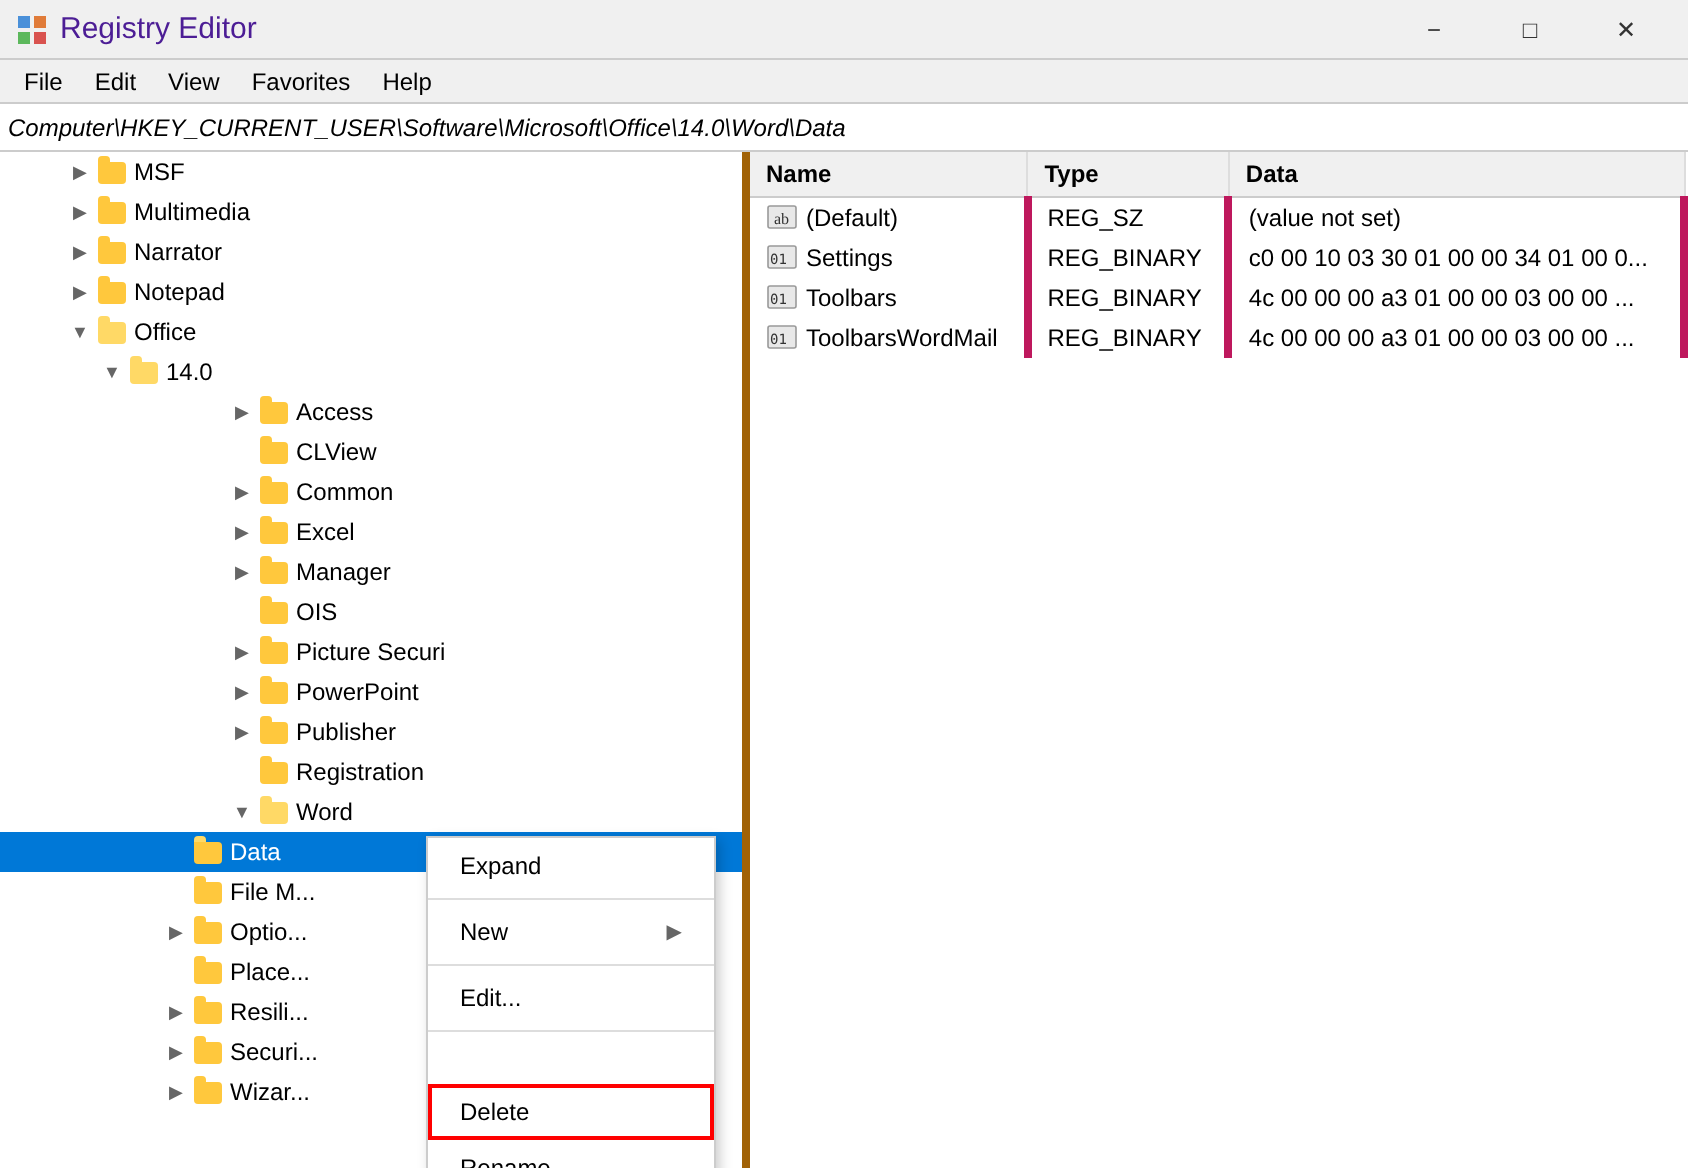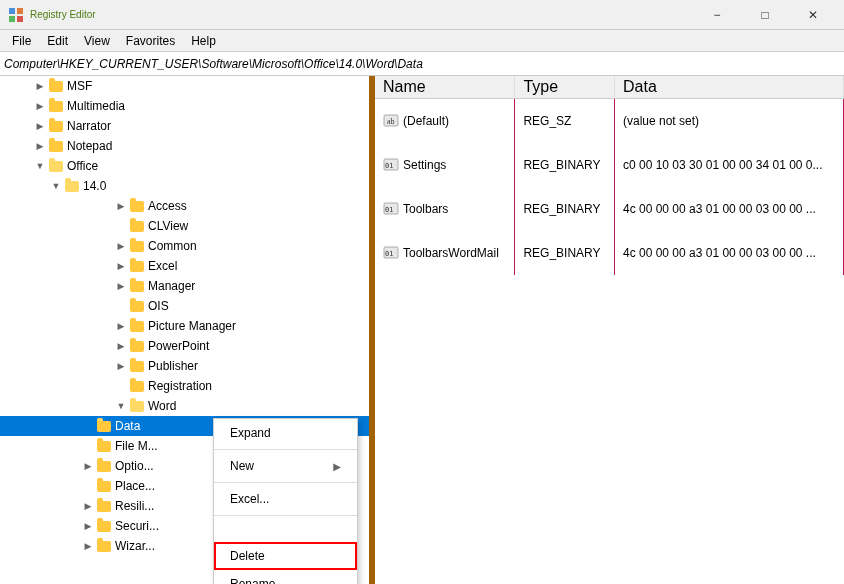--- a/index.html
+++ b/index.html
@@ -24,23 +24,23 @@
     }
     .title-bar-icon {
       width: 16px;
       height: 16px;
       margin-right: 6px;
       display: flex;
       align-items: center;
       justify-content: center;
     }
     .title-bar-title {
-      font-size: 10px;
+      font-size: 15px;
       flex: 1;
-      color: #4d7c0f;
+      color: #4c1d95;
     }
     .title-bar-controls {
       display: flex;
       gap: 2px;
     }
     .title-bar-btn {
       width: 46px;
       height: 30px;
       border: none;
       background: transparent;
@@ -83,21 +83,21 @@
     .main-content {
       display: flex;
       height: calc(584px - 76px);
     }
 
     
     .tree-panel {
       width: 375px;
       min-width: 375px;
       background: white;
-      border-right: 6px solid #a16207;
+      border-right: 4px solid #a16207;
       overflow-y: auto;
       overflow-x: hidden;
       position: relative;
     }
 
     
     .right-panel {
       flex: 1;
       background: white;
       overflow-x: auto;
@@ -177,27 +177,27 @@
       border-collapse: collapse;
     }
     .reg-table thead tr {
       background: #f0f0f0;
       height: 22px;
     }
     .reg-table th {
       text-align: left;
       padding: 2px 8px;
       border-right: 1px solid #ddd;
-      font-weight: normal;
-      font-size: 16px;
+      font-weight: bold;
+      font-size: 12px;
       border-bottom: 1px solid #ccc;
     }
     .reg-table td {
-      padding: 14px 8px;
-      border-right: 1px solid #be185d;
+      padding: 2px 8px;
+      border-right: 4px solid #be185d;
       font-size: 12px;
       height: 20px;
       white-space: nowrap;
     }
     .reg-entry-icon {
       width: 16px;
       height: 16px;
       margin-right: 4px;
       display: inline-flex;
       align-items: center;
@@ -379,21 +379,21 @@
         </div>
       <span class="tree-label">OIS</span>
     </div>
 
 
     <div class="tree-item indent-4">
       <div class="tree-expander collapsed"></div>
       <div class="tree-icon">
           <div class="folder-icon"></div>
         </div>
-      <span class="tree-label">Picture Manager</span>
+      <span class="tree-label">Picture Securi</span>
     </div>
 
     <div class="tree-item indent-4">
       <div class="tree-expander collapsed"></div>
       <div class="tree-icon">
           <div class="folder-icon"></div>
         </div>
       <span class="tree-label">PowerPoint</span>
     </div>
 
@@ -559,21 +559,21 @@
   <div class="context-menu-item">
     <span>Expand</span>
   </div>
   <div class="context-menu-separator"></div>
   <div class="context-menu-item">
     <span>New</span>
     <span class="submenu-arrow">▶</span>
   </div>
   <div class="context-menu-separator"></div>
   <div class="context-menu-item">
-    <span>Excel...</span>
+    <span>Edit...</span>
   </div>
   <div class="context-menu-separator"></div>
   <div class="context-menu-item delete-item">
     <span>Delete</span>
   </div>
   <div class="context-menu-item">
     <span>Rename</span>
   </div>
   <div class="context-menu-separator"></div>
   <div class="context-menu-item">

